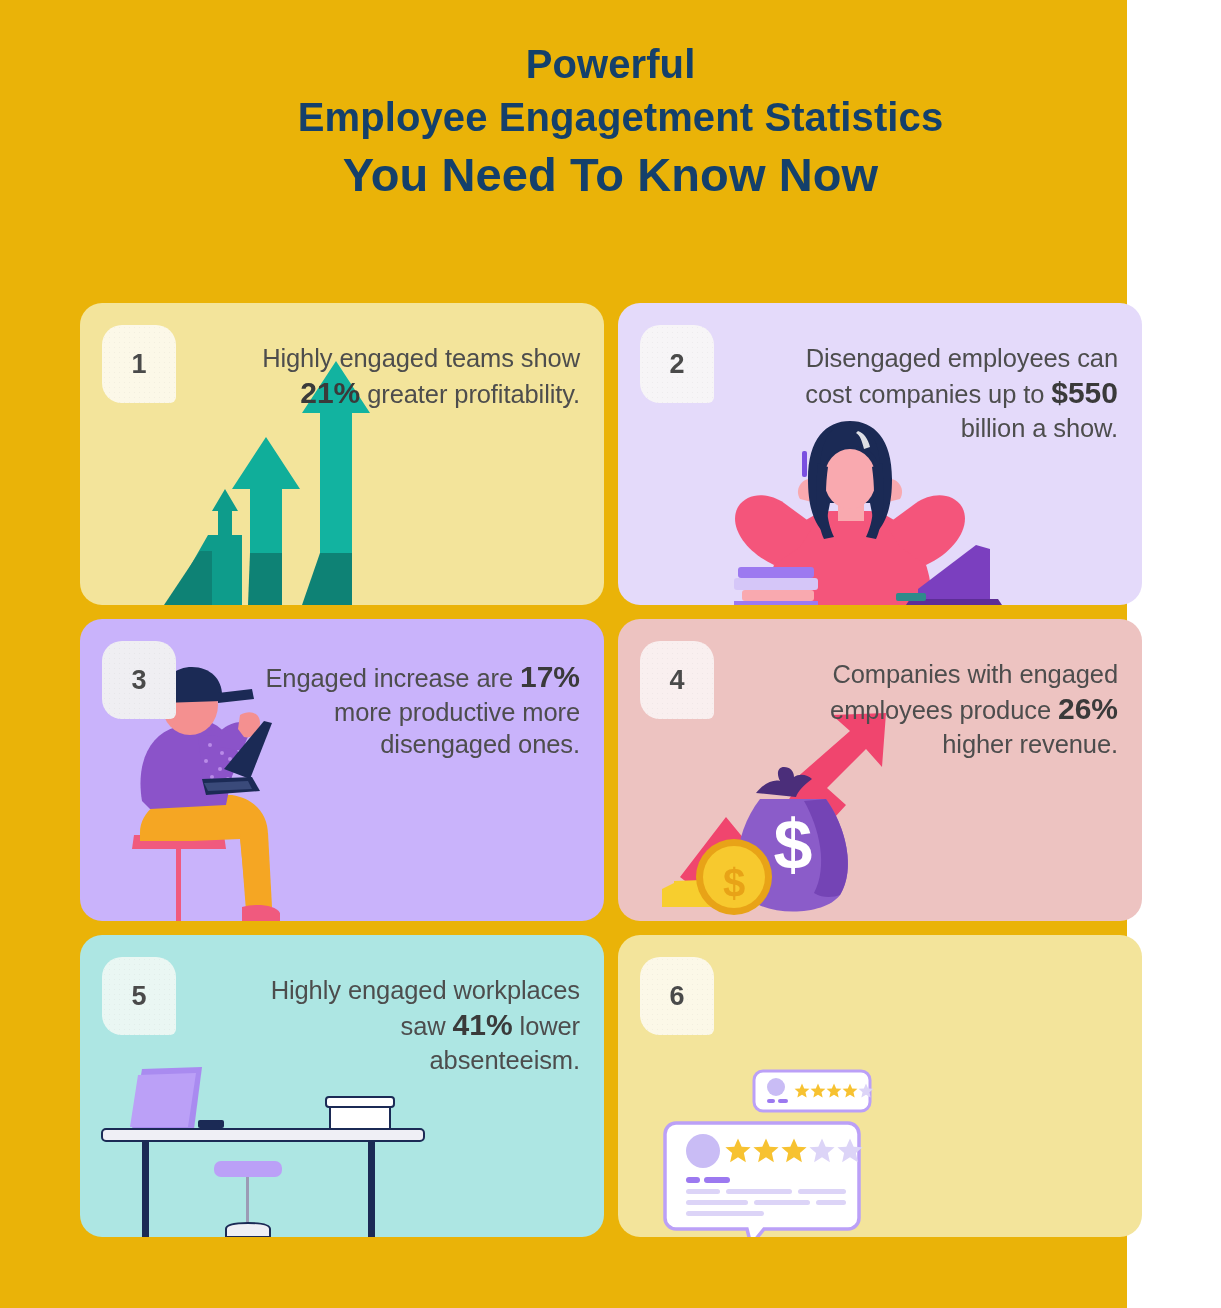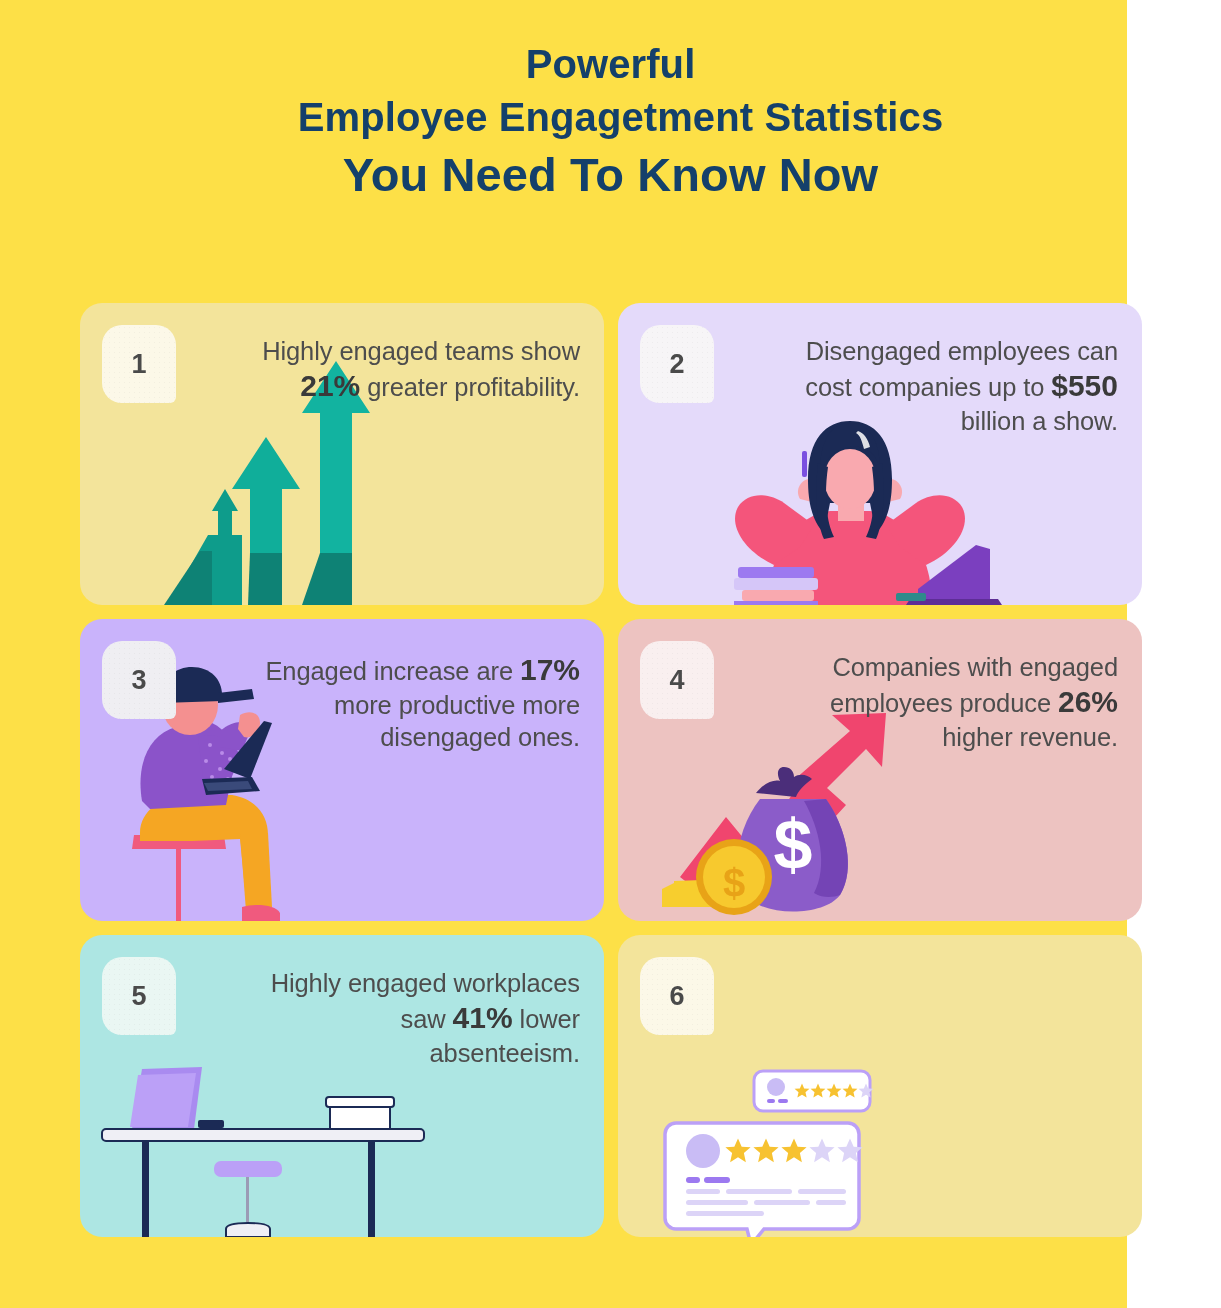--- a/index.html
+++ b/index.html
@@ -5,21 +5,21 @@
   * { margin:0; padding:0; box-sizing:border-box; }
   html, body {
     width:1221px; height:1308px;
     background:#ffffff;
     font-family:"Liberation Sans", sans-serif;
     overflow:hidden;
   }
   #page {
     position:relative;
     width:1127px; height:1308px;
-    background:#fde047;
+    background:#eab308;
   }
 
   
   .title-block {
     position:absolute;
     left:0; top:38px;
     width:1221px;
     text-align:center;
     color:#14406b;
     font-weight:bold;
@@ -61,21 +61,21 @@
     justify-content:center;
     font-size:27px;
     font-weight:bold;
     color:#4a4a4a;
   }
 
   
   .ctext {
     position:absolute;
     right:24px;
-    top:32px;
+    top:39px;
     width:330px;
     text-align:right;
     color:#4d4d4d;
     font-size:25.5px;
     line-height:1.27;
     letter-spacing:-0.1px;
   }
   .ctext b { font-weight:bold; color:#3a3a3a; font-size:30px; letter-spacing:0px; }
 
   

